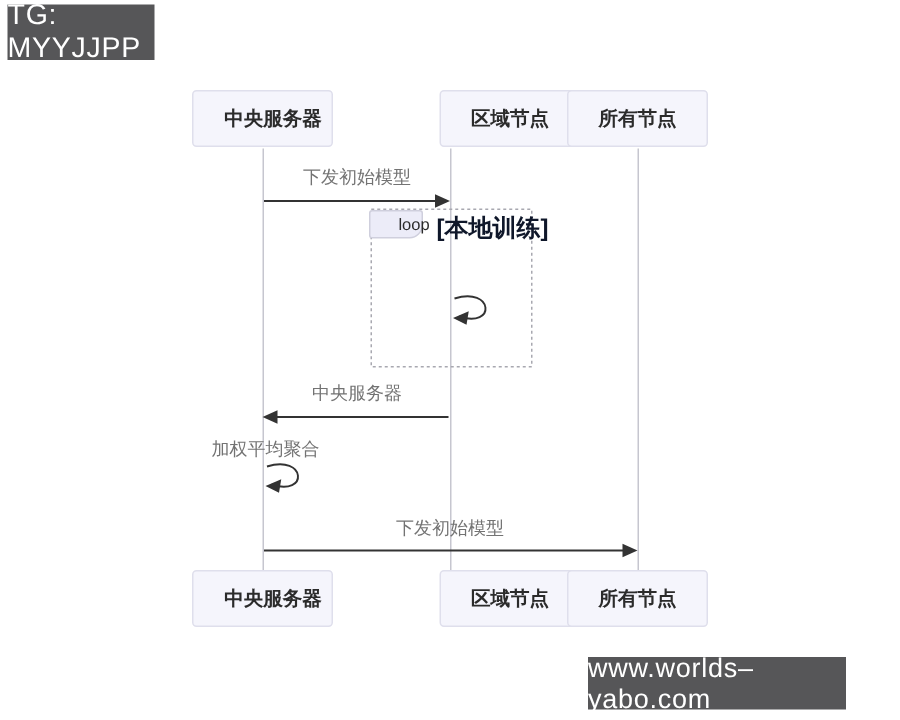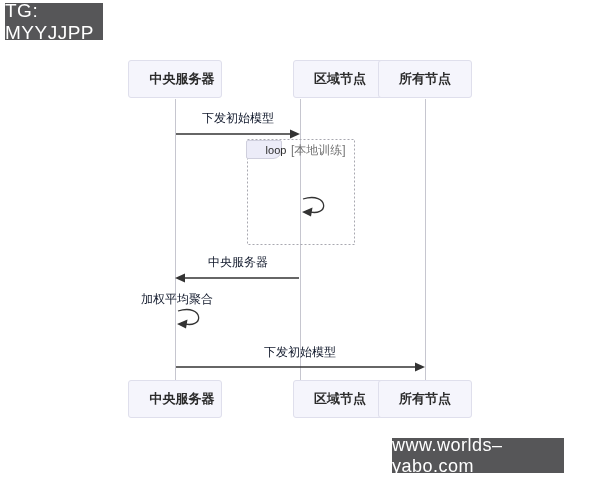--- a/index.html
+++ b/index.html
@@ -17,32 +17,32 @@
   .actor{
     position:absolute;width:94px;height:38px;box-sizing:border-box;
     background:#f5f5fc;border:1px solid #dfdfec;border-radius:3px;
     display:flex;align-items:center;justify-content:center;
     font-size:13px;font-weight:600;color:#2b2b2b;
   }
   .actor.r1{top:60px;} .actor.r2{top:380px;}
   .a1{left:128px;padding-left:14px;} .a2{left:253px;margin-left:40px;} .a3{left:378px;}
   .msg-label{
     position:absolute;transform:translateX(-50%);
-    font-size:12px;color:#0f172a;white-space:nowrap;
+    font-size:12px;color:#737373;white-space:nowrap;
   }
   .loop-pill{
     position:absolute;left:246px;top:140px;width:36px;height:19px;
     box-sizing:border-box;background:#ececf8;border:1px solid #cfcfdd;
     border-radius:2px 2px 9px 2px;
     display:flex;align-items:center;justify-content:center;
     font-size:11px;color:#2b2b2b;padding-left:24px;
   }
   .loop-cond{
     position:absolute;left:291px;top:142px;
-    font-size:12px;font-weight:400;color:#737373;white-space:nowrap;
+    font-size:16px;font-weight:700;color:#0f172a;white-space:nowrap;
   }
   svg.layer{position:absolute;left:0;top:0;}
 </style>
 </head>
 <body>
 
 <div class="stage">
 
   <svg class="layer" width="600" height="480" viewBox="0 0 600 480">
 

